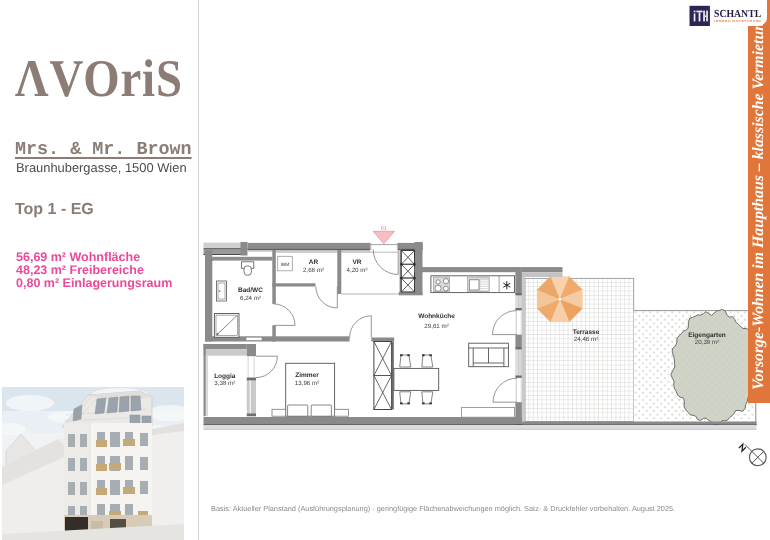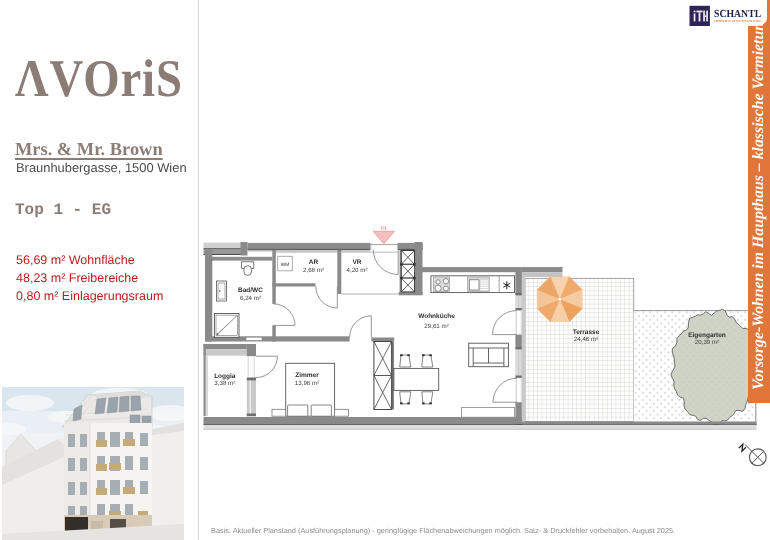--- a/index.html
+++ b/index.html
@@ -9,27 +9,27 @@
   .abs{position:absolute;}
 </style>
 </head>
 <body>
 <div class="page">
 
 <div class="abs" style="left:198px;top:0;width:1px;height:540px;background:#d4d4d4;"></div>
 
 <div class="abs" style="left:15px;top:51.5px;width:190px;height:55px;color:#8b7d76;font-family:'Liberation Serif',serif;font-weight:bold;font-size:53px;letter-spacing:1px;line-height:55px;transform:scaleX(0.883);transform-origin:0 0;">ΛVOriS</div>
 
-<div class="abs" style="left:15px;top:138.5px;color:#8b7d76;font-family:Liberation Serif, serif;font-weight:bold;font-size:18.4px;text-decoration:underline;text-decoration-thickness:1.6px;text-underline-offset:2.5px;">Mrs. &amp; Mr. Brown</div>
+<div class="abs" style="left:15px;top:138.5px;color:#8b7d76;font-family:Liberation Mono, monospace;font-weight:bold;font-size:18.4px;text-decoration:underline;text-decoration-thickness:1.6px;text-underline-offset:2.5px;">Mrs. &amp; Mr. Brown</div>
 
 <div class="abs" style="left:16px;top:159.5px;color:#4c4c4c;font-size:12.9px;">Braunhubergasse, 1500 Wien</div>
 
-<div class="abs" style="left:15px;top:201px;color:#8b7d76;font-family:Liberation Mono, monospace;font-weight:bold;font-size:16px;">Top 1 - EG</div>
-
-<div class="abs" style="left:16px;top:251px;color:#b91c1c;font-size:12.5px;line-height:18px;">56,69 m² Wohnfläche<br>48,23 m² Freibereiche<br>0,80 m² Einlagerungsraum</div>
+<div class="abs" style="left:15px;top:201px;color:#8b7d76;font-family:Liberation Sans, sans-serif;font-weight:bold;font-size:16px;">Top 1 - EG</div>
+
+<div class="abs" style="left:16px;top:251px;color:#ec4899;font-size:12.5px;line-height:13px;font-weight:bold;">56,69 m² Wohnfläche<br>48,23 m² Freibereiche<br>0,80 m² Einlagerungsraum</div>
 
 <svg class="abs" style="left:2px;top:387px;" width="182" height="153" viewBox="0 0 182 153">
 
 <rect x="0" y="0" width="182" height="153" fill="#f0f2f4"></rect>
 <rect x="0" y="0" width="182" height="24" fill="#dbe5ed"></rect>
 <rect x="0" y="24" width="182" height="22" fill="#e9eff4"></rect>
 
 <g fill="#f7f9fa" opacity="0.8">
 <ellipse cx="28" cy="16" rx="24" ry="8"></ellipse>
 <ellipse cx="118" cy="8" rx="28" ry="7"></ellipse>
@@ -519,15 +519,15 @@
 <rect x="15.9" y="10.4" width="1.3" height="1.6"></rect>
 <rect x="17.2" y="5.6" width="1.7" height="10.8"></rect>
 </g>
 </svg>
 
 <svg class="abs" style="left:712px;top:4px;" width="58" height="22" viewBox="0 0 58 22">
 <text x="2" y="13.4" font-family="Liberation Serif,serif" font-weight="bold" font-size="10.8" fill="#241e48" textLength="47.2" lengthAdjust="spacingAndGlyphs">SCHANTL</text>
 <text x="2.2" y="17.6" font-family="Liberation Sans,sans-serif" font-weight="bold" font-size="3.1" fill="#dd7831" textLength="46.6" lengthAdjust="spacing">IMMOBILIENTREUHAND</text>
 </svg>
 
-<div class="abs" style="left:211px;top:526px;color:#8b8b8b;font-size:7.35px;">Basis: Aktueller Planstand (Ausführungsplanung) - geringfügige Flächenabweichungen möglich. Satz- &amp; Druckfehler vorbehalten. August 2025.</div>
+<div class="abs" style="left:211px;top:504px;color:#8b8b8b;font-size:7.35px;">Basis: Aktueller Planstand (Ausführungsplanung) - geringfügige Flächenabweichungen möglich. Satz- &amp; Druckfehler vorbehalten. August 2025.</div>
 
 </div>
 
 </body></html>

